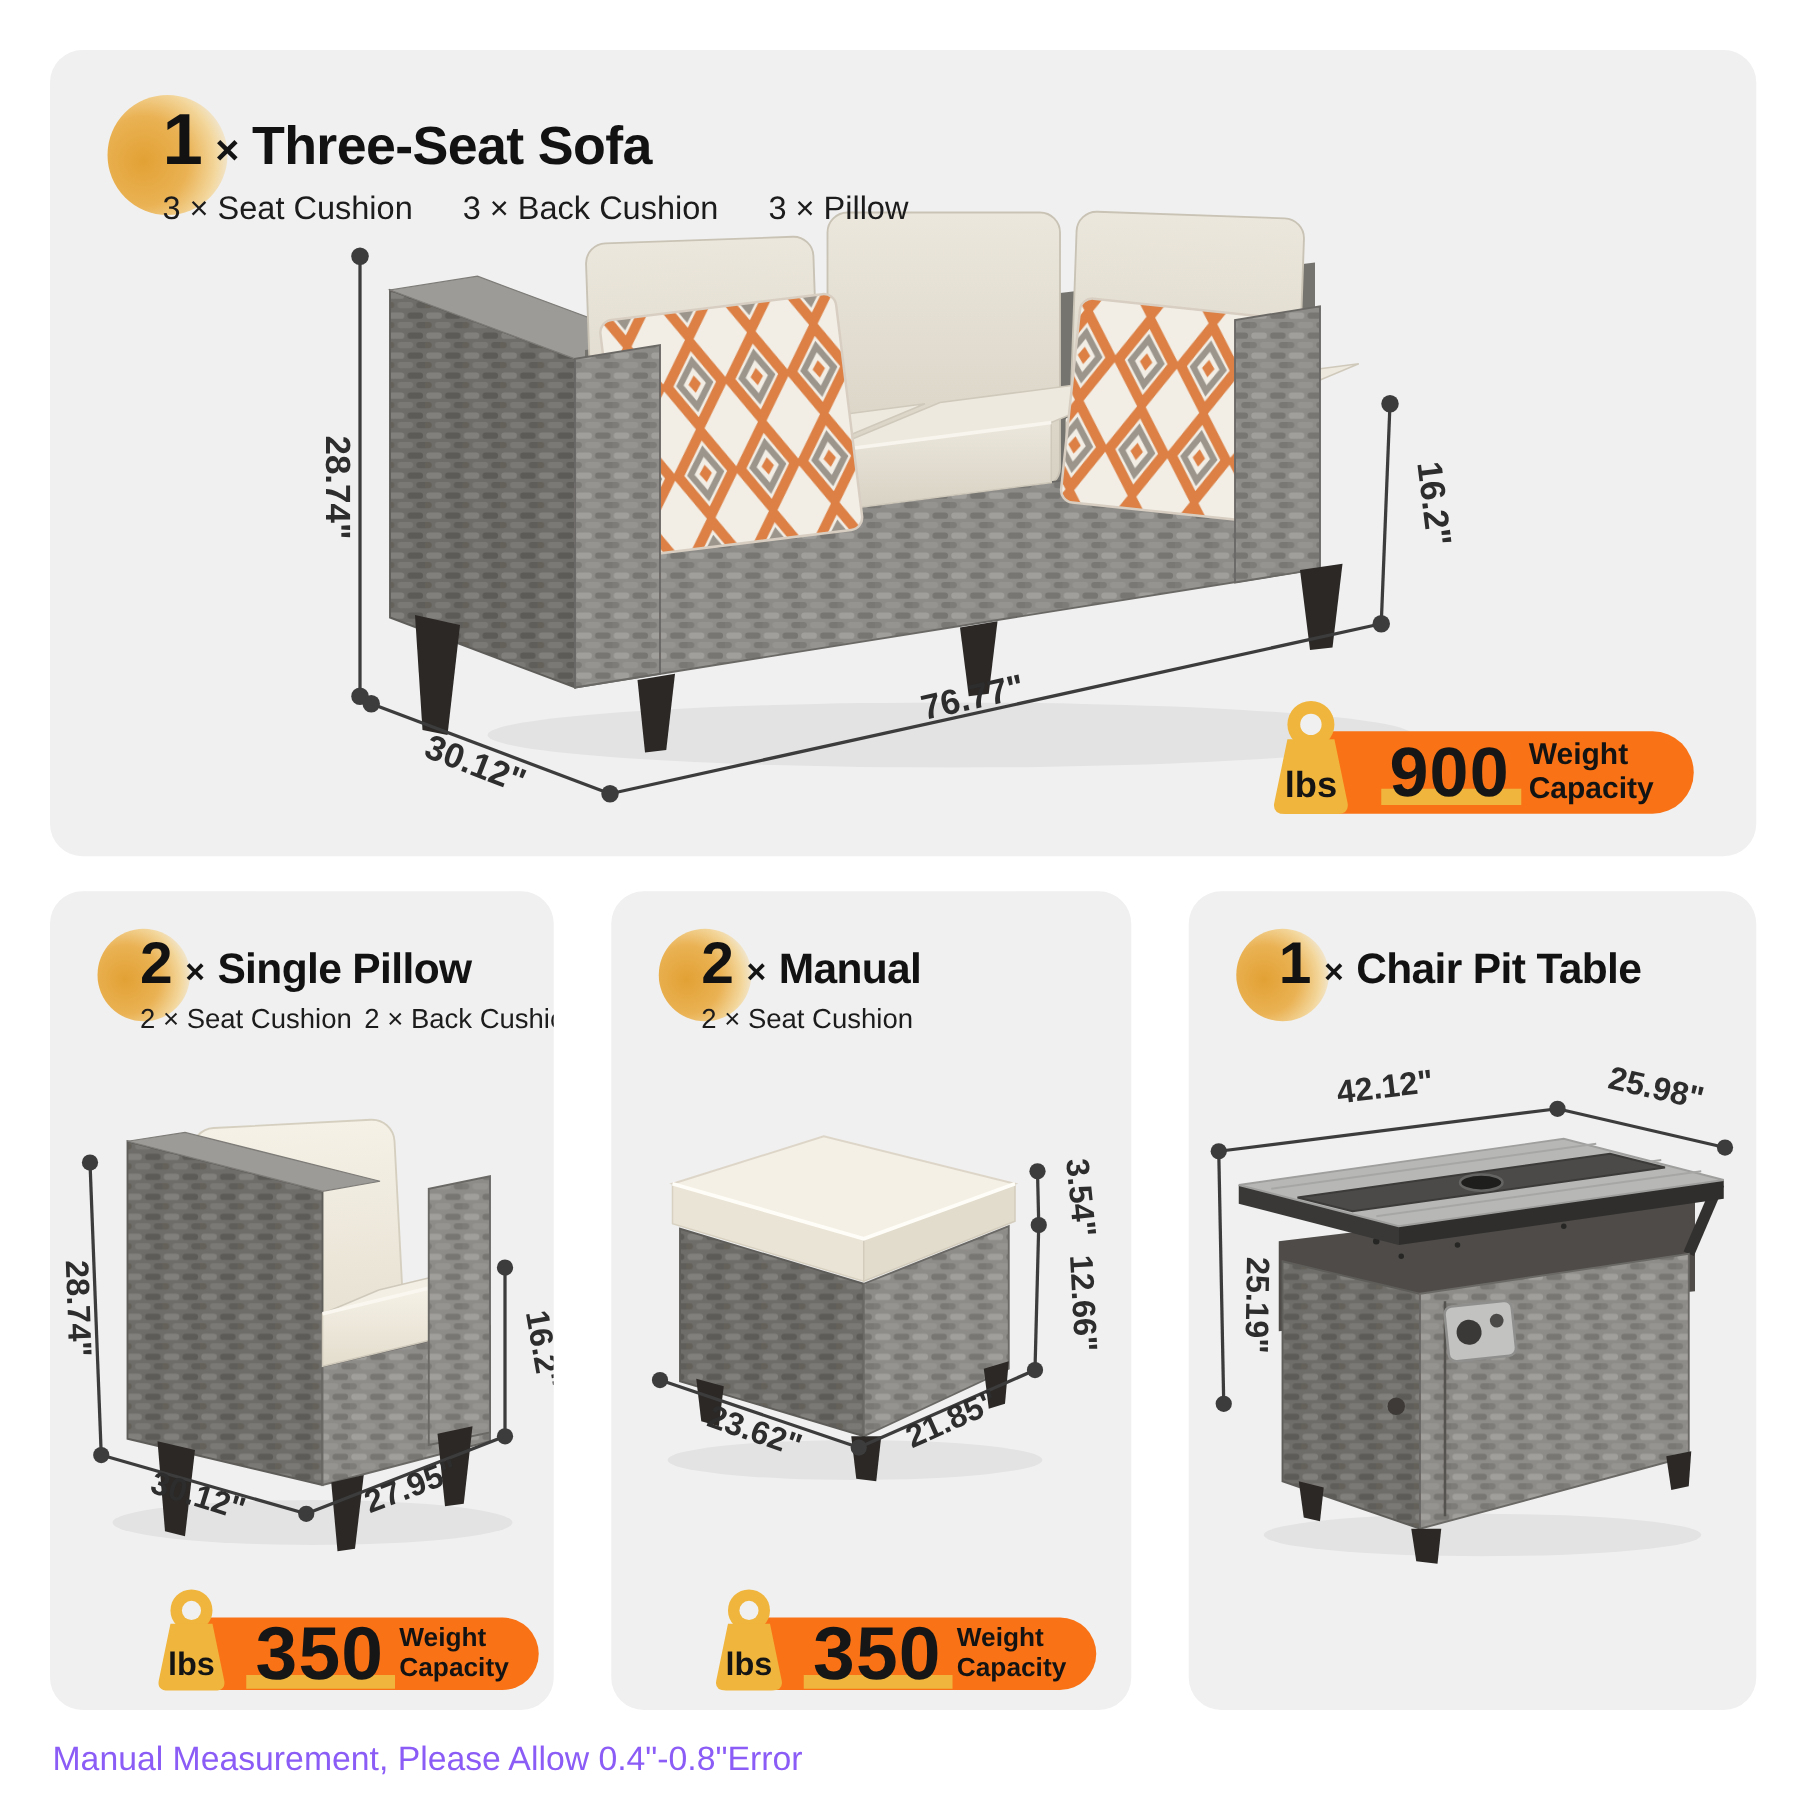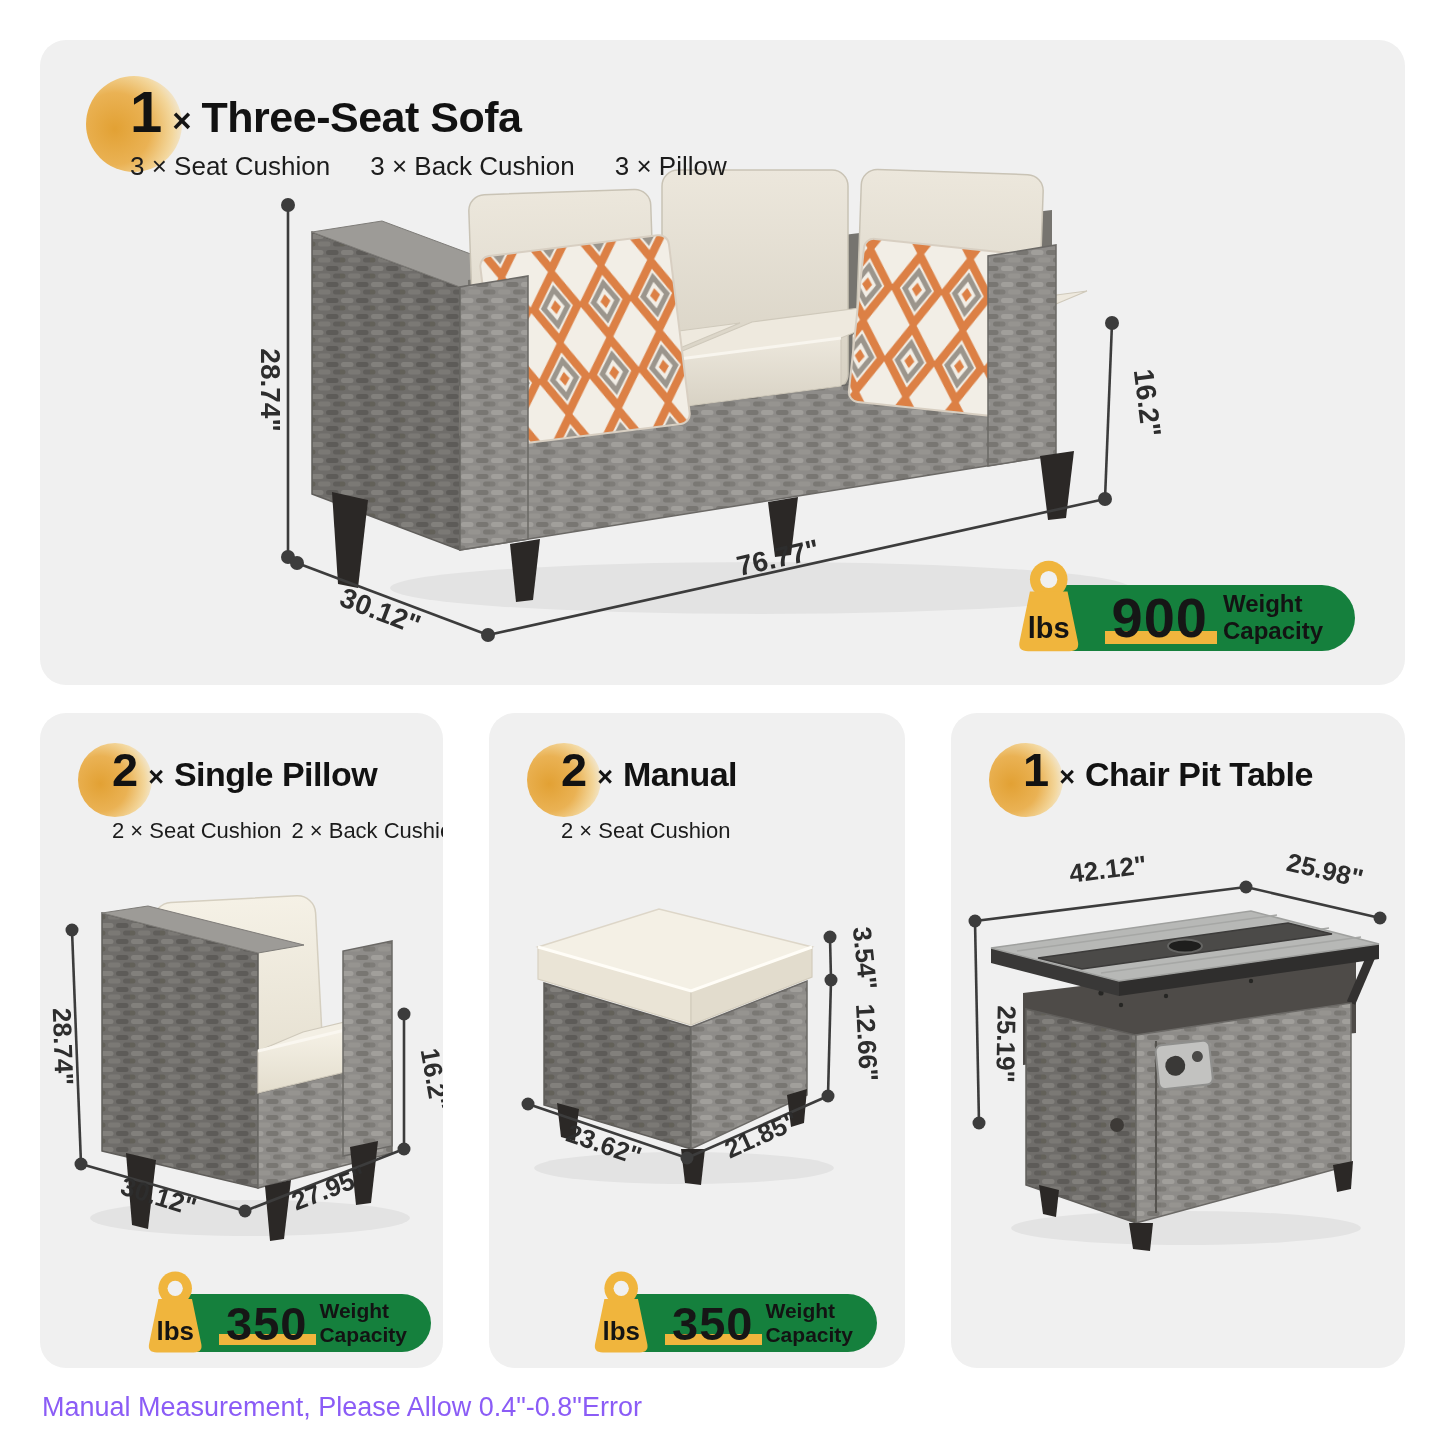--- a/index.html
+++ b/index.html
@@ -24,37 +24,37 @@
   .times{font-size:33px;font-weight:700}
   .title{font-size:43px;font-weight:800;letter-spacing:-.5px;color:#121212}
   .includes{display:flex;gap:40px;margin-top:9px;font-size:26px;font-weight:500;color:#1c1c1c;white-space:nowrap}
 
   .small.card-head{top:30px;left:38px}
   .small .qty-circle{width:74px;height:74px}
   .small .head-text{padding-left:34px;padding-top:5px}
   .small .qty{font-size:47px}
   .small .times{font-size:27px}
   .small .title{font-size:34px}
-  .small .includes{font-size:22px;gap:10px;margin-top:24px}
+  .small .includes{font-size:22px;gap:10px;margin-top:7px}
 
   
   .weight-badge{position:absolute;z-index:4;height:66px}
-  .weight-badge .pill{height:66px;background:#15803d;border-radius:999px;display:flex;align-items:center;
+  .weight-badge .pill{height:66px;background:#f97316;border-radius:999px;display:flex;align-items:center;
     padding:0 32px 0 78px;margin-left:28px}
   .kettle{position:absolute;left:0;top:-26px;height:94px;width:auto}
   .num-wrap{position:relative;display:inline-block;line-height:1}
   .num-under{position:absolute;left:-7px;right:-9px;bottom:2px;height:13px;background:#f0b53d}
   .num{position:relative;font-size:56px;font-weight:800;letter-spacing:1px;color:#161616}
   .cap{margin-left:15px;font-size:24px;font-weight:700;line-height:1.12;color:#131313}
   .cap span{display:block}
 
   .weight-badge.sm{height:58px}
   .weight-badge.sm .pill{height:58px;padding:0 24px 0 64px;margin-left:25px}
   .weight-badge.sm .kettle{height:84px;top:-24px}
-  .weight-badge.sm .num{font-size:47px}
+  .weight-badge.sm .num{font-size:60px}
   .weight-badge.sm .cap{font-size:21px;margin-left:12px}
   .weight-badge.sm .num-under{height:11px}
 
   .badge-sofa{right:50px;bottom:34px}
   .badge-chair{right:12px;bottom:16px}
   .badge-ottoman{right:28px;bottom:16px}
 
   
   text.dim{font-family:"Liberation Sans",sans-serif;font-weight:700;fill:#2d2d2d}
   .dline{stroke:#3c3c3c;stroke-width:2.6;fill:none}

